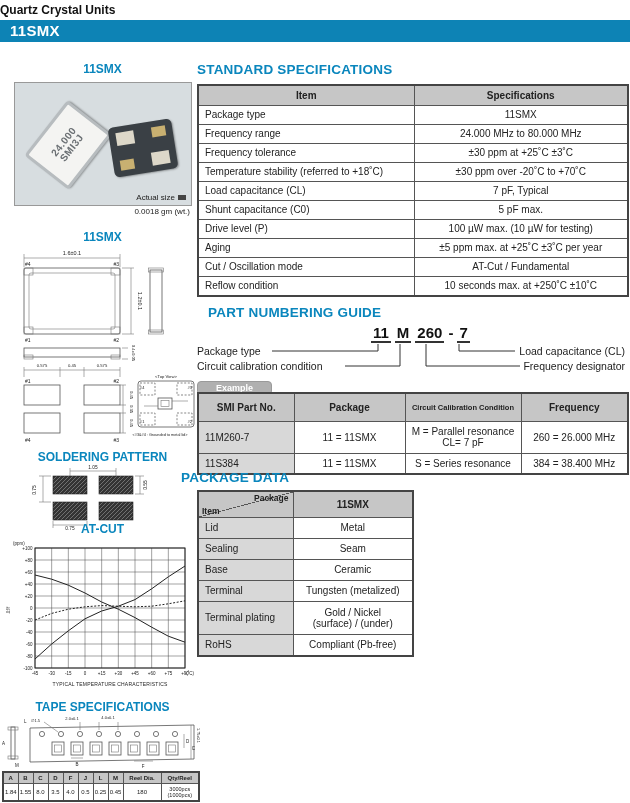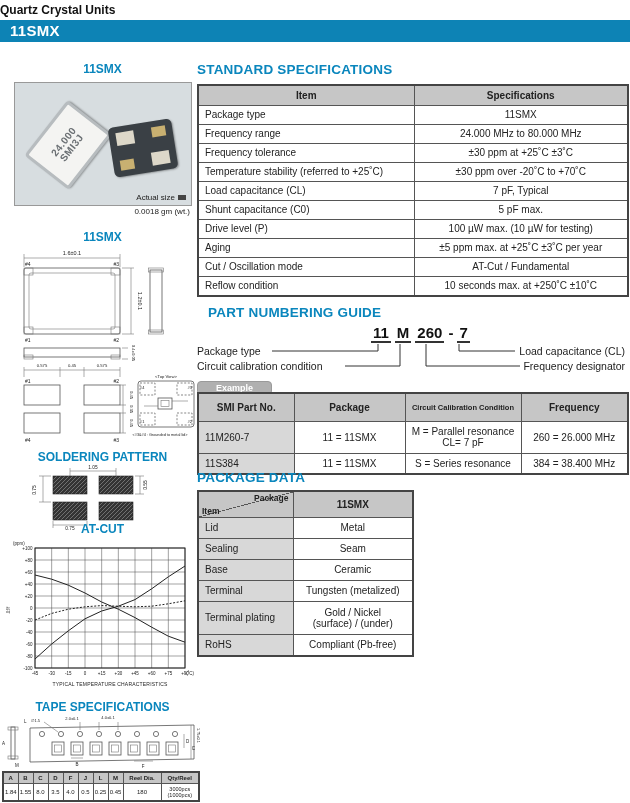--- a/index.html
+++ b/index.html
@@ -366,21 +366,21 @@
       </tr>
   <tr>
         <td class="item">Frequency range</td>
         <td class="c">24.000 MHz to 80.000 MHz</td>
       </tr>
   <tr>
         <td class="item">Frequency tolerance</td>
         <td class="c">±30 ppm at +25˚C ±3˚C</td>
       </tr>
   <tr>
-        <td class="item">Temperature stability (referred to +25˚C)</td>
+        <td class="item">Temperature stability (referred to +18˚C)</td>
         <td class="c">±30 ppm over -20˚C to +70˚C</td>
       </tr>
   <tr>
         <td class="item">Load capacitance (CL)</td>
         <td class="c">7 pF, Typical</td>
       </tr>
   <tr>
         <td class="item">Shunt capacitance (C0)</td>
         <td class="c">5 pF max.</td>
       </tr>
@@ -450,21 +450,21 @@
   </tr>
   <tr style="height:20px;">
     <td class="part">11S384</td>
     <td>11 = 11SMX</td>
     <td>S = Series resonance</td>
     <td>384 = 38.400 MHz</td>
   </tr>
 </tbody>
   </table>
 
-<div class="abs h-blue h-right" style="left:197px;top:470px;">PACKAGE DATA</div>
+<div class="abs h-blue h-right" style="left:181px;top:470px;">PACKAGE DATA</div>
 
 <table class="abs tbl pkg" style="left:197px;top:490px;width:215px;">
   <colgroup>
       <col style="width:95px">
       <col style="width:120px">
     </colgroup>
   <tbody>
       <tr style="height:26px;">
     <td class="corner">
       <span class="tr">Package</span>

